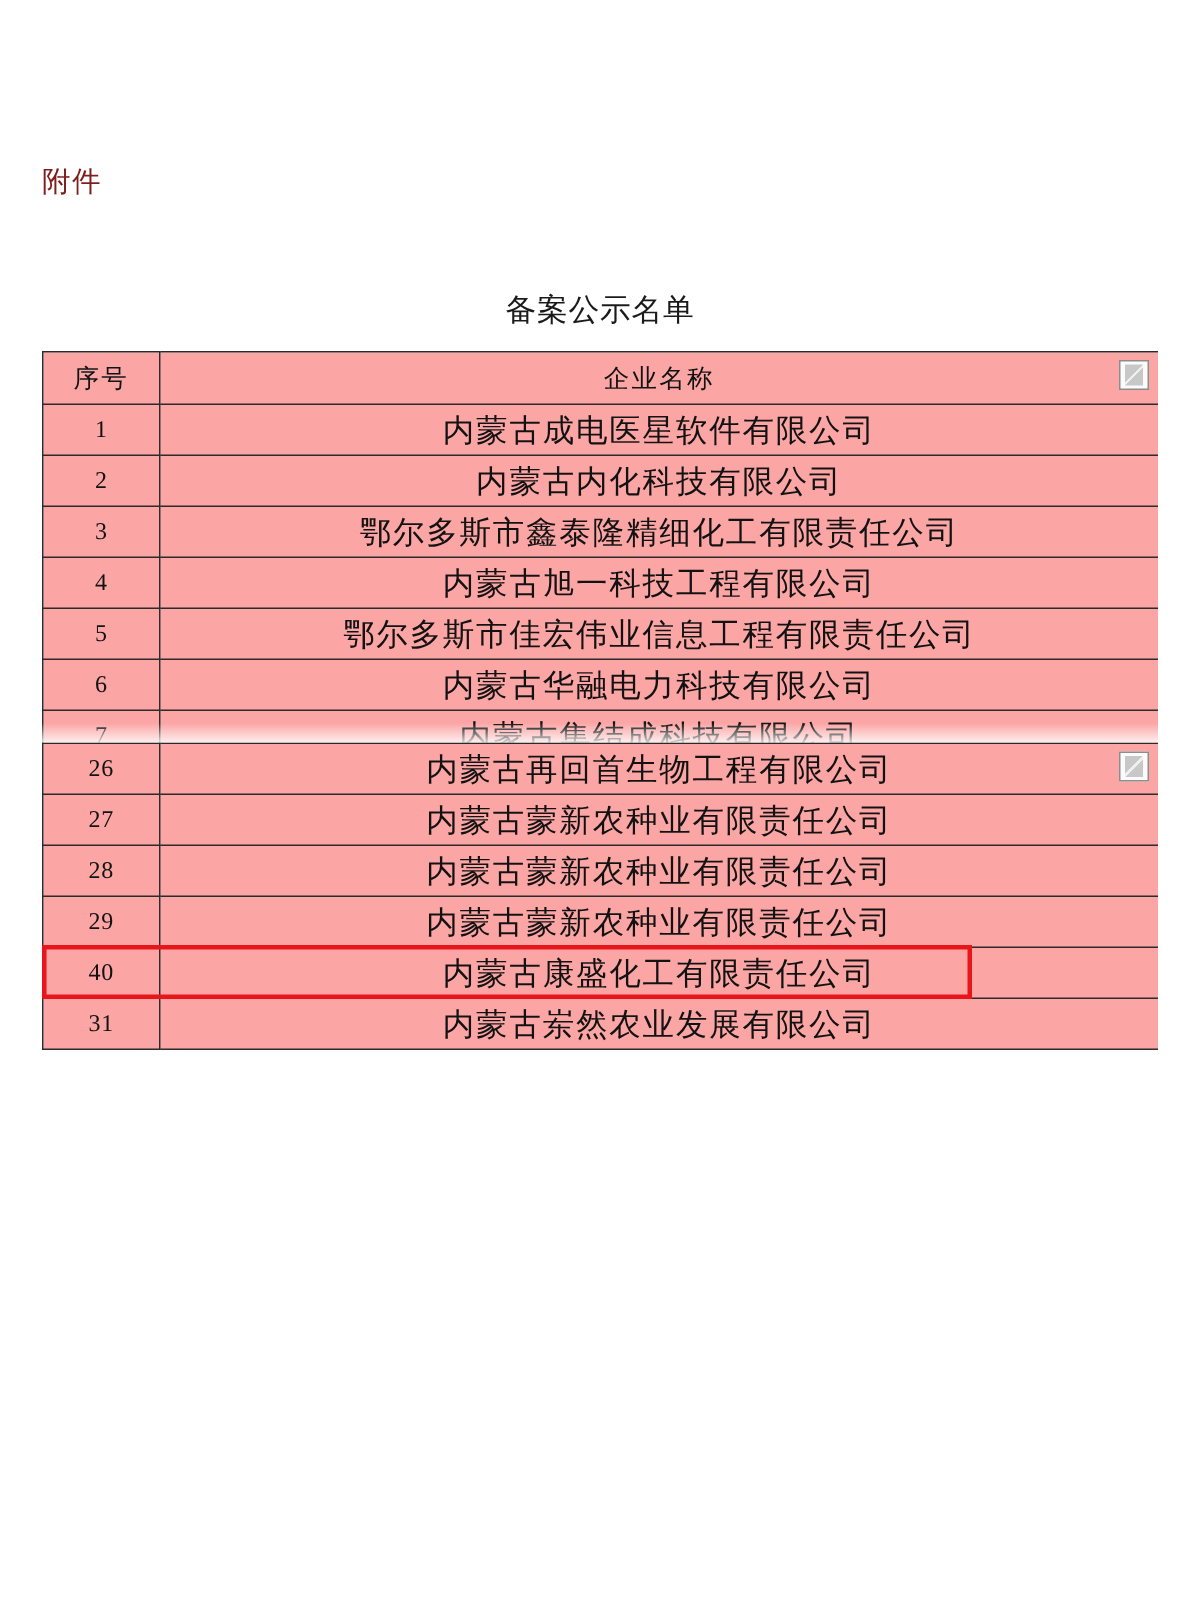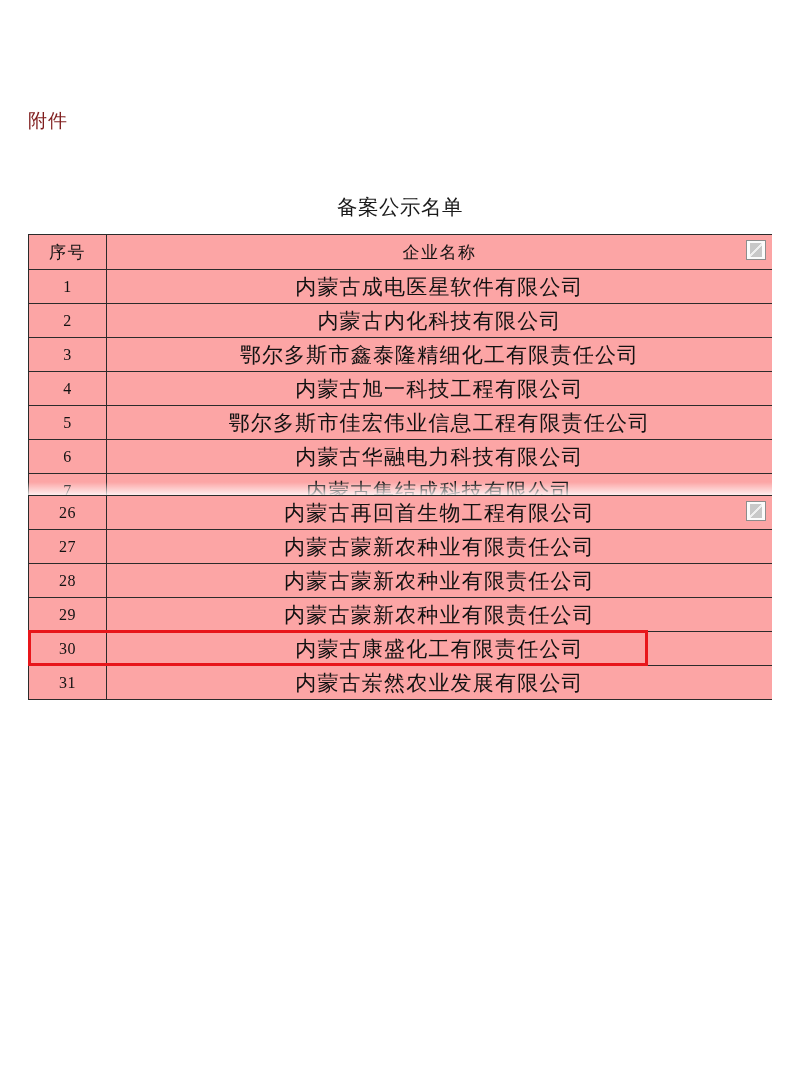--- a/index.html
+++ b/index.html
@@ -225,21 +225,21 @@
         </tr>
         <tr>
           <td class="idx">28</td>
           <td class="name">内蒙古蒙新农种业有限责任公司</td>
         </tr>
         <tr>
           <td class="idx">29</td>
           <td class="name">内蒙古蒙新农种业有限责任公司</td>
         </tr>
         <tr>
-          <td class="idx">30</td>
+          <td class="idx">40</td>
           <td class="name">内蒙古康盛化工有限责任公司</td>
         </tr>
         <tr class="clip-row">
           <td class="idx">31</td>
           <td class="name">内蒙古岽然农业发展有限公司</td>
         </tr>
       </tbody>
     </table>
     <div class="corner-mark mark-two"></div>
   </div>

